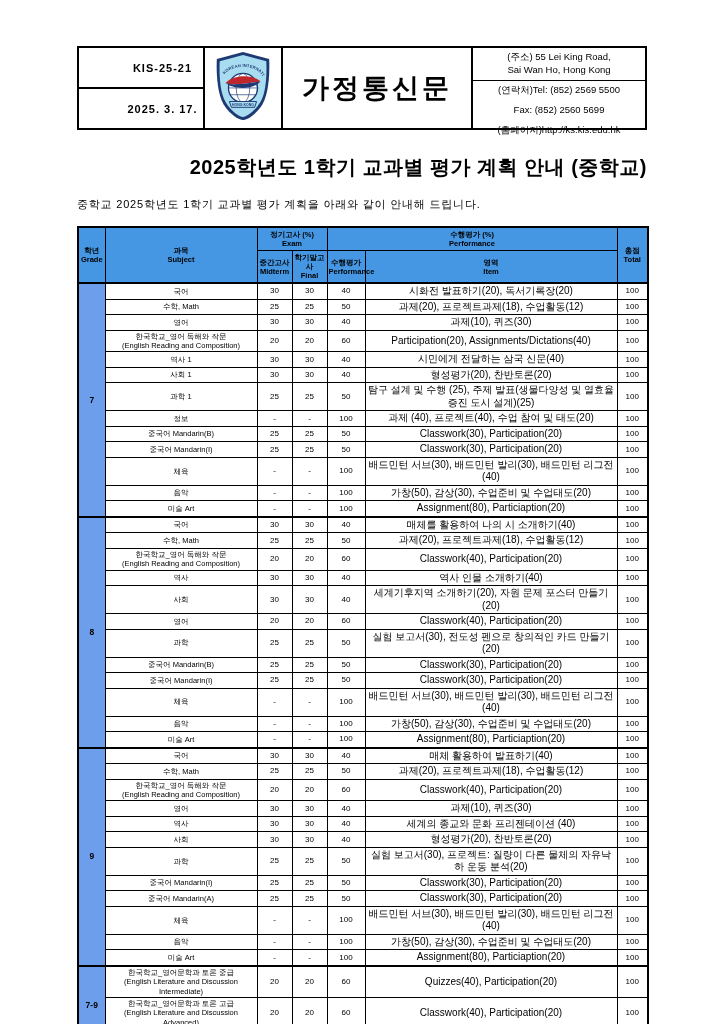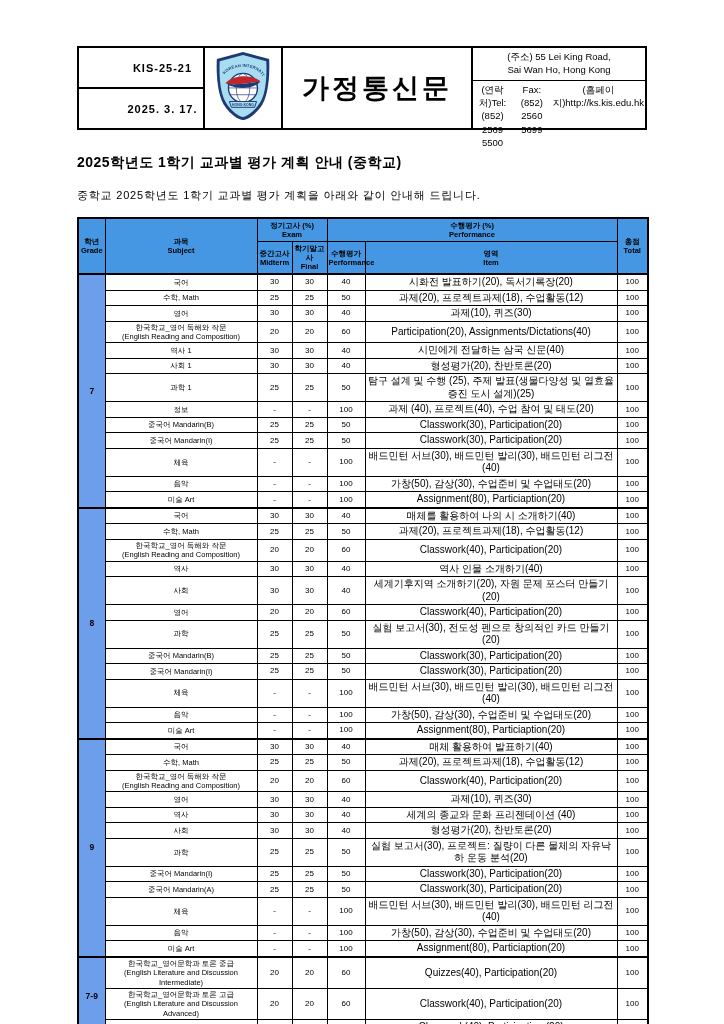--- a/index.html
+++ b/index.html
@@ -20,24 +20,24 @@
   .masthead{display:flex;border:2px solid var(--border);height:84px;}
   .mh-left{width:126px;display:flex;flex-direction:column;border-right:2px solid var(--border);}
   .mh-left .cell{flex:1;display:flex;align-items:center;justify-content:center;
     font-weight:bold;font-size:11px;letter-spacing:1px;padding-left:43px;}
   .mh-left .cell.top{border-bottom:2px solid var(--border);}
   .mh-logo{width:78px;display:flex;align-items:center;justify-content:center;border-right:2px solid var(--border);}
   .mh-title{flex:1;display:flex;align-items:center;justify-content:center;
     font-size:27px;font-weight:bold;letter-spacing:3px;border-right:2px solid var(--border);}
   .mh-info{width:172px;display:flex;flex-direction:column;font-weight:normal;font-size:9.5px;text-align:center;}
   .mh-info .addr{border-bottom:1.5px solid var(--border);padding:3px 1px;line-height:1.35;}
-  .mh-info .contact{flex:1;display:flex;flex-direction:row;justify-content:center;padding:2px 1px;line-height:1.4;gap:7px;}
+  .mh-info .contact{flex:1;display:flex;flex-direction:column;justify-content:center;padding:2px 1px;line-height:1.4;gap:7px;}
 
   
-  .doc-title{text-align:left;font-size:14px;font-weight:bold;margin-top:24px;letter-spacing:0.5px;}
+  .doc-title{text-align:right;font-size:20px;font-weight:bold;margin-top:24px;letter-spacing:0.5px;}
   .intro{font-size:11px;margin-top:16px;letter-spacing:0.8px;}
 
   
   table.assess{border-collapse:collapse;width:570px;margin-top:14px;border:2px solid var(--border);
     font-size:8px;table-layout:fixed;}
   table.assess th,table.assess td{border:1px solid var(--border);padding:1px 2px;
     text-align:center;vertical-align:middle;line-height:1.25;}
   table.assess thead th{background:var(--header-bg);font-weight:bold;white-space:pre-line;
     font-size:7.5px;line-height:1.2;padding:2px 1px;}
   table.assess thead tr:last-child th{border-bottom:2px solid var(--border);}

